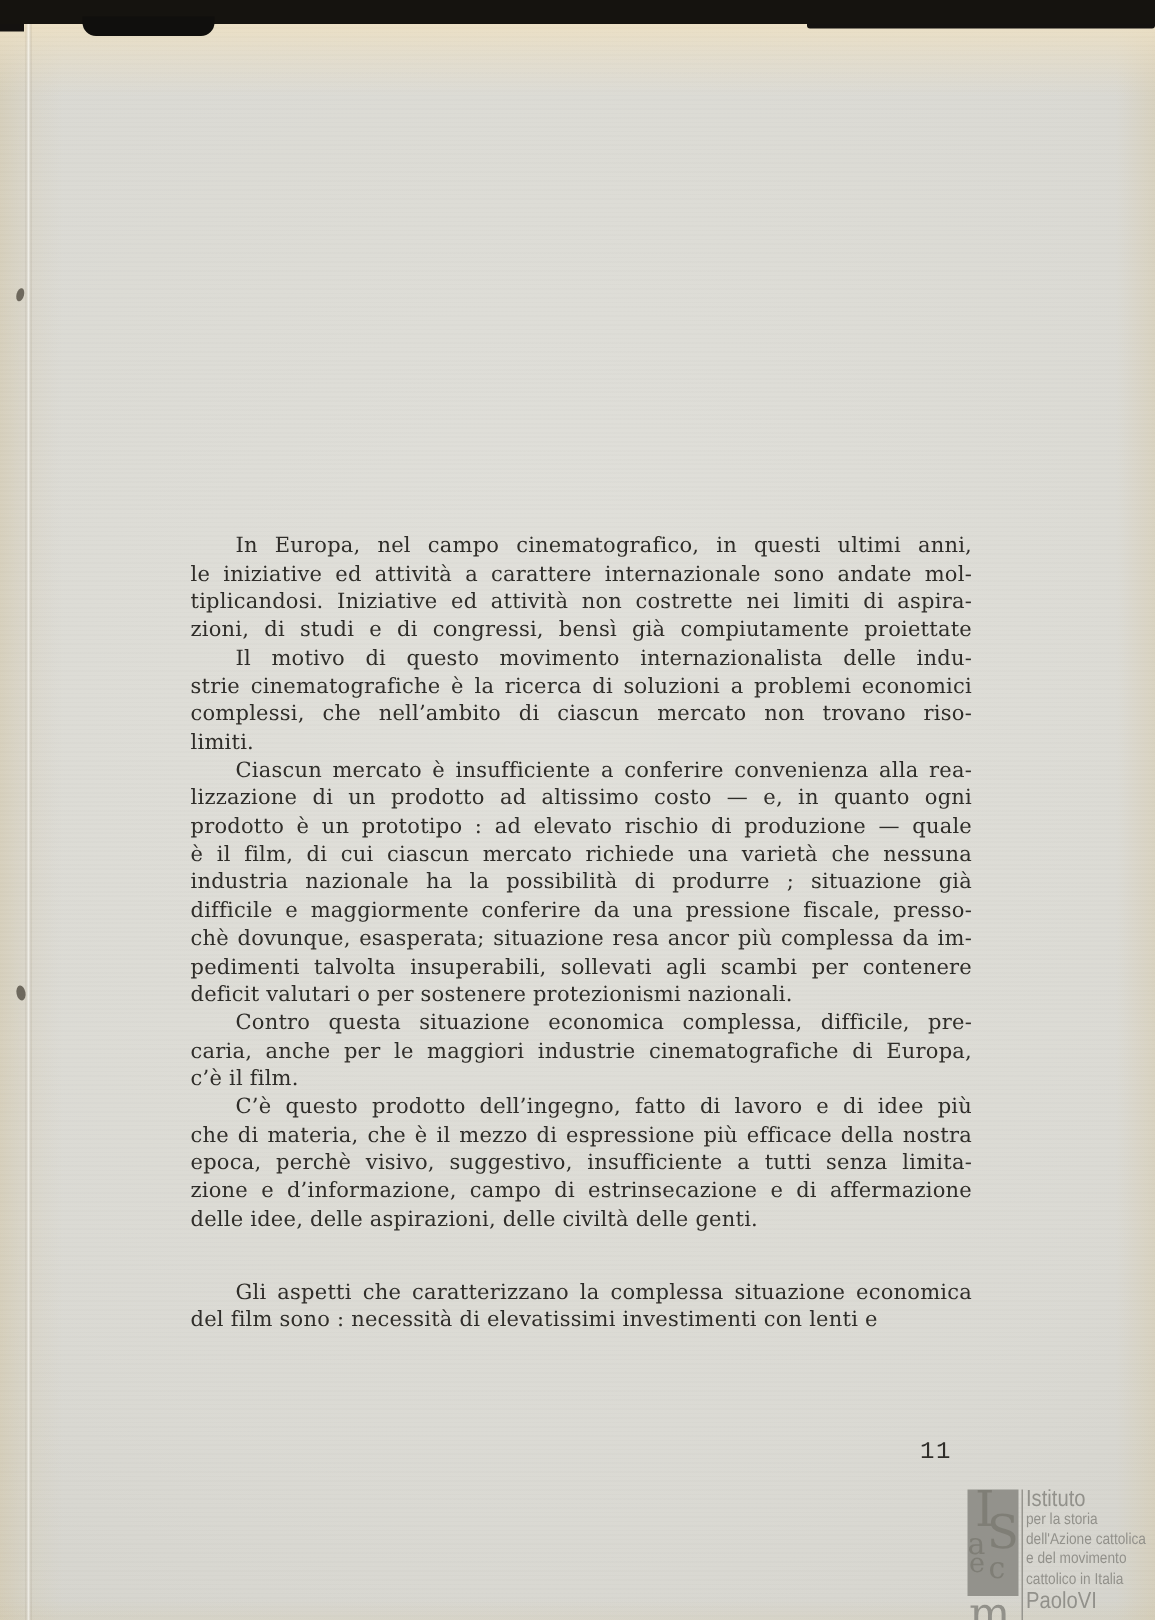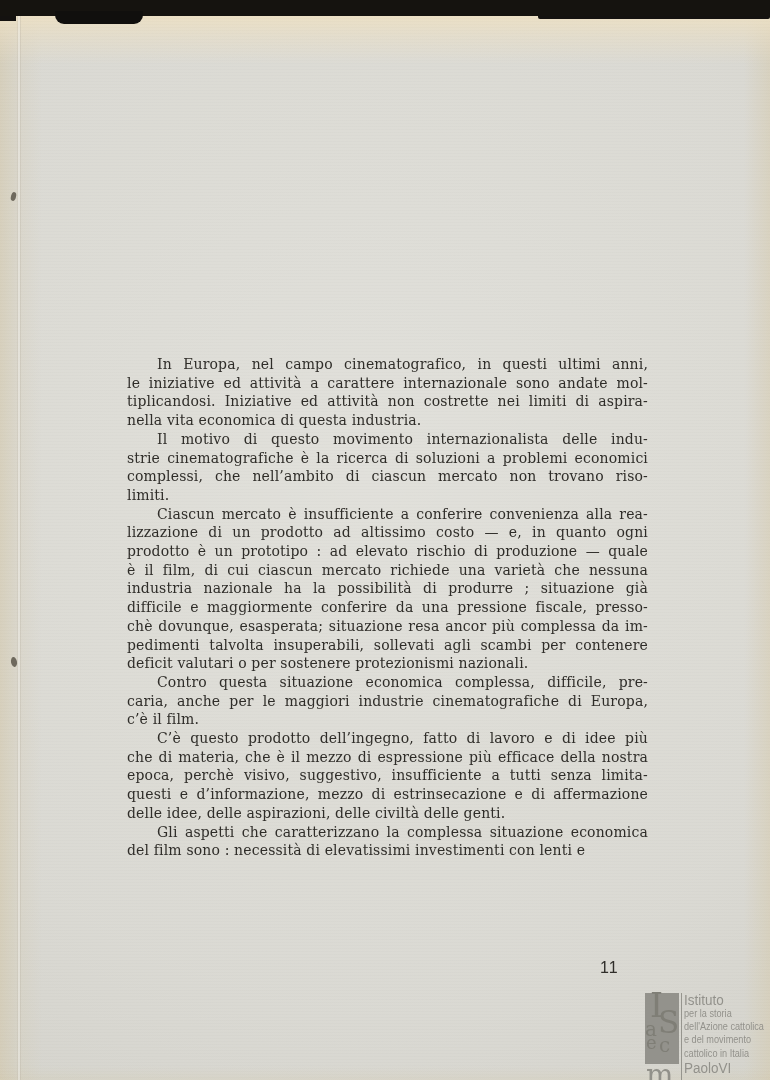--- a/index.html
+++ b/index.html
@@ -27,28 +27,28 @@
     background:linear-gradient(90deg, rgba(125,112,88,0.18), rgba(255,255,252,0.55) 50%, rgba(125,112,88,0.22));}
   .speck{position:absolute;background:#4a443a;border-radius:50%;opacity:.75;}
   .speck.s1{left:11px;top:176px;width:5px;height:9px;transform:rotate(15deg);}
   .speck.s2{left:11px;top:641px;width:6px;height:10px;transform:rotate(-10deg);}
   
   .text-block{
     position:absolute;left:127px;top:339px;width:521px;
     font-family:"DejaVu Serif",serif;font-size:14px;line-height:18.7px;
     color:#2f2d29;letter-spacing:0.15px;
   }
-  .section + .section{}
+  .section + .section{margin-top:30px;}
   .line{text-align:justify;text-align-last:justify;}
   .line.last{text-align-last:left;}
   .line.first{text-indent:30px;}
   
   .page-number{
-    position:absolute;left:600px;top:943px;width:48px;text-align:left;
-    font-family:Liberation Sans, sans-serif;font-size:16px;color:#2f2d29;letter-spacing:1px;
+    position:absolute;left:600px;top:943px;width:48px;text-align:center;
+    font-family:Liberation Mono, monospace;font-size:16px;color:#2f2d29;letter-spacing:1px;
   }
   
   .watermark{position:absolute;left:0;top:0;width:770px;height:1080px;pointer-events:none;opacity:.95;}
   .monogram{position:absolute;left:645px;top:977px;width:34px;height:71px;background:#908f89;overflow:visible;}
   .mg{position:absolute;font-family:"DejaVu Serif",serif;color:#7b7a72;line-height:1;}
   .mg0{left:5px;top:-4px;font-size:33px;}
   .mg1{left:13px;top:14px;font-size:31px;}
   .mg2{left:0px;top:26px;font-size:20px;}
   .mg3{left:1px;top:41px;font-size:18px;}
   .mg4{left:14px;top:42px;font-size:20px;}
@@ -69,21 +69,21 @@
   <div class="fold"></div>
   <div class="speck s1"></div>
   <div class="speck s2"></div>
 
   <div class="text-block" id="text-block">
       <div class="section">
         <div class="para">
           <div class="line first">In Europa, nel campo cinematografico, in questi ultimi anni,</div>
           <div class="line">le iniziative ed attività a carattere internazionale sono andate mol-</div>
           <div class="line">tiplicandosi. Iniziative ed attività non costrette nei limiti di aspira-</div>
-          <div class="line last">nella vita economica di questa industria.</div>
+          <div class="line">zioni, di studi e di congressi, bensì già compiutamente proiettate</div>
         </div>
         <div class="para">
           <div class="line first">Il motivo di questo movimento internazionalista delle indu-</div>
           <div class="line">strie cinematografiche è la ricerca di soluzioni a problemi economici</div>
           <div class="line">complessi, che nell’ambito di ciascun mercato non trovano riso-</div>
           <div class="line last">limiti.</div>
         </div>
         <div class="para">
           <div class="line first">Ciascun mercato è insufficiente a conferire convenienza alla rea-</div>
           <div class="line">lizzazione di un prodotto ad altissimo costo — e, in quanto ogni</div>
@@ -97,21 +97,21 @@
         </div>
         <div class="para">
           <div class="line first">Contro questa situazione economica complessa, difficile, pre-</div>
           <div class="line">caria, anche per le maggiori industrie cinematografiche di Europa,</div>
           <div class="line last">c’è il film.</div>
         </div>
         <div class="para">
           <div class="line first">C’è questo prodotto dell’ingegno, fatto di lavoro e di idee più</div>
           <div class="line">che di materia, che è il mezzo di espressione più efficace della nostra</div>
           <div class="line">epoca, perchè visivo, suggestivo, insufficiente a tutti senza limita-</div>
-          <div class="line">questi e d’informazione, mezzo di estrinsecazione e di affermazione</div>
+          <div class="line">zione e d’informazione, campo di estrinsecazione e di affermazione</div>
           <div class="line last">delle idee, delle aspirazioni, delle civiltà delle genti.</div>
         </div>
       </div>
       <div class="section">
         <div class="para">
           <div class="line first">Gli aspetti che caratterizzano la complessa situazione economica</div>
           <div class="line last">del film sono : necessità di elevatissimi investimenti con lenti e</div>
         </div>
       </div>
     </div>

